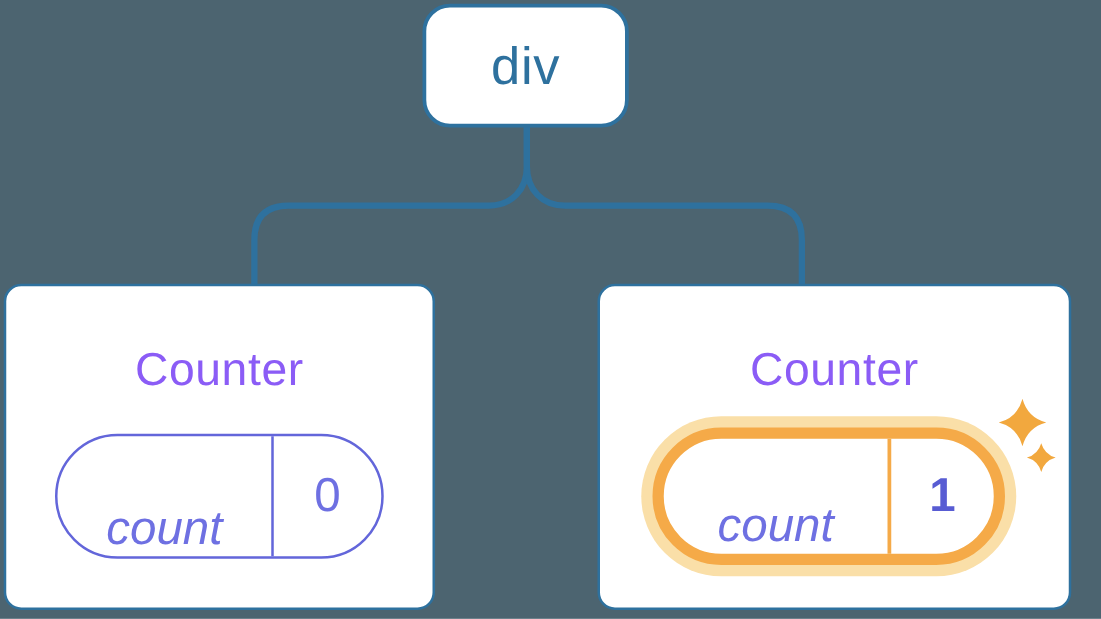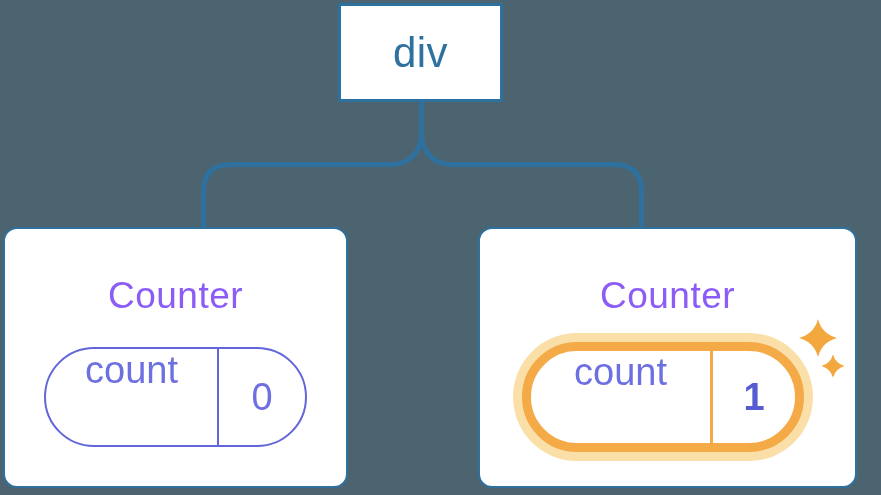--- a/index.html
+++ b/index.html
@@ -19,21 +19,21 @@
     left: 0; top: 0;
     width: 881px; height: 495px;
     pointer-events: none;
   }
   .root-node {
     position: absolute;
     left: 338px; top: 3px;
     width: 165px; height: 99px;
     background: #ffffff;
     border: 3px solid #2E719E;
-    border-radius: 1px;
+    border-radius: 22px;
     box-sizing: border-box;
     display: flex;
     align-items: center;
     justify-content: center;
   }
   .root-node .label {
     color: #2E719E;
     font-size: 42px;
     font-weight: 500;
     letter-spacing: 0.5px;
@@ -77,22 +77,23 @@
     left: 42px; top: 113px;
     width: 282px; height: 110px;
     border: 9px solid #F5AA48;
     border-radius: 55px;
     box-shadow: 0 0 0 9px #FADFA8;
   }
   .pill-highlight .pill-key-seg { border-right: 3px solid #F5AA48; }
   .pill-key-seg {
     flex: 1;
     display: flex;
-    align-items: flex-start;
+    align-items: flex-end;
     justify-content: center;
+    font-style: italic;
   }
   .pill-val-seg {
     display: flex;
     align-items: center;
     justify-content: center;
   }
   .pill-plain .pill-val-seg     { width: 86px; }
   .pill-highlight .pill-val-seg { width: 82px; }
   .pill-key {
     font-size: 38px;

